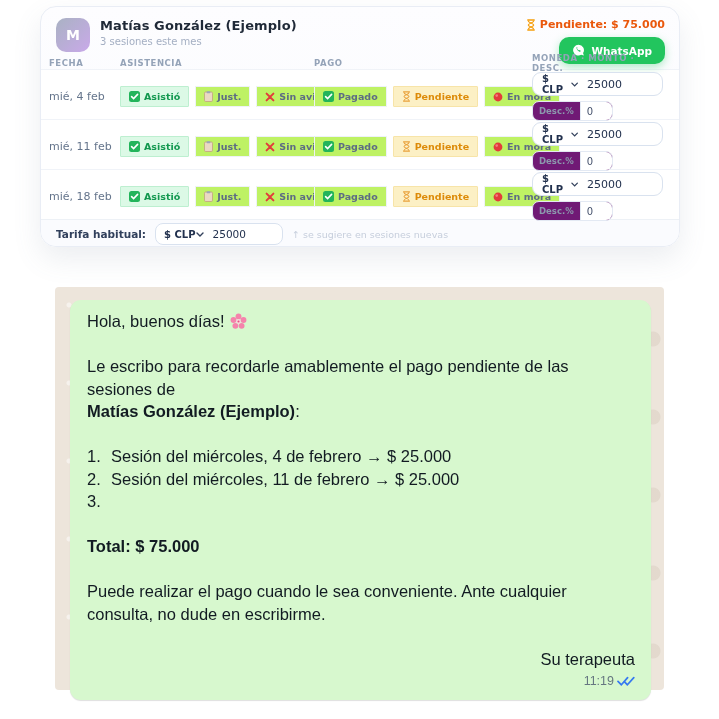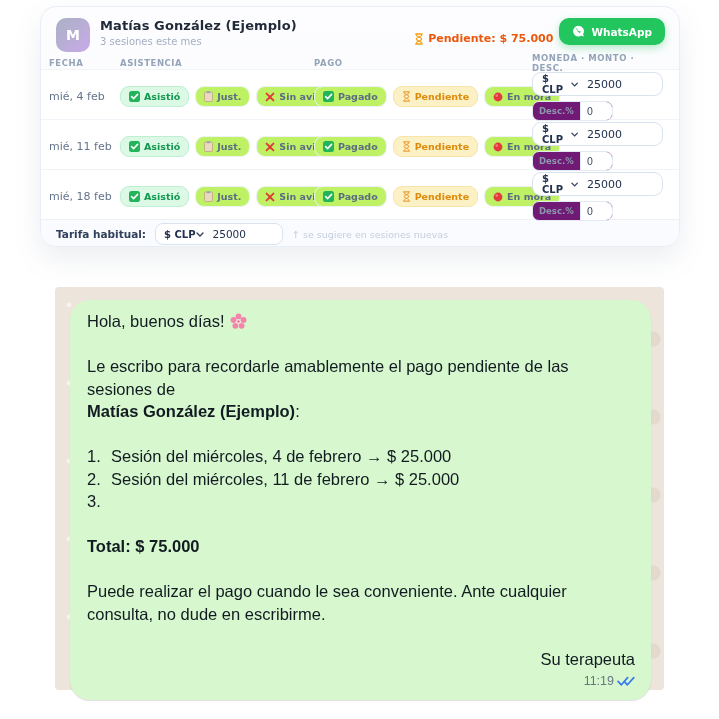--- a/index.html
+++ b/index.html
@@ -11,36 +11,36 @@
     background:linear-gradient(180deg,#FDFDFF 0%,#F8FAFD 100%);
     border:1px solid #E9EDF5; border-radius:16px;
     box-shadow:0 12px 28px rgba(100,116,139,.12); overflow:hidden; }
 
   .card-header { display:flex; align-items:flex-start; padding:11px 14px 0 15px; height:46px; }
   .avatar { width:34px; height:34px; border-radius:10px; flex:0 0 34px;
     background:linear-gradient(135deg,#A9B2C3 0%,#C9A9E9 100%);
     color:#fff; font-weight:700; font-size:14px; display:flex; align-items:center; justify-content:center; margin-right:10px; }
   .name { font-size:13px; font-weight:700; color:#1F2937; letter-spacing:.1px; }
   .sub  { font-size:10px; color:#A4AFC3; margin-top:3px; }
-  .head-right { margin-left:auto; display:flex; align-items:flex-end; gap:6px; }
+  .head-right { margin-left:auto; display:flex; flex-direction:column; align-items:flex-end; gap:6px; }
   .pending-summary { display:flex; align-items:center; gap:4px; color:#EA580C; font-weight:700; font-size:11px; }
   .btn-row { display:flex; gap:8px; }
   .btn { display:flex; align-items:flex-end; gap:6px; font-family:inherit; font-weight:700; font-size:10.5px; cursor:pointer; }
   .btn-wa { background:#22C55E; color:#fff; border:none; border-radius:10px; padding:7px 13px;
     box-shadow:0 3px 8px rgba(34,197,94,.35); }
   .btn-copy { background:#fff; color:#3B4A63; border:1px solid #E5EAF2; border-radius:10px; padding:6px 11px; }
 
   .grid { display:grid; grid-template-columns:71px 194px 218px auto; align-items:center;
     padding-left:8px; padding-right:14px; }
   .thead { height:16px; color:#94A3B8; font-size:8.5px; font-weight:700; letter-spacing:.55px; }
   .trow { background:#fff; height:50px; border-top:1px solid #F0F3F8; }
   .date { font-size:11px; color:#64748B; }
   .badges { display:flex; gap:6px; }
   .badge { display:inline-flex; align-items:center; gap:4px; font-size:9.5px; font-weight:700;
-    padding:4px 8px; border-radius:9px; cursor:pointer; white-space:nowrap; }
+    padding:4px 8px; border-radius:1px; cursor:pointer; white-space:nowrap; }
   .badge.on-green { background:#DCF9E6; color:#13984F; border:1px solid #BDEFD0; }
   .badge.plain    { background:#bef264; color:#5D6C84; border:1px solid #EEF2F7; }
   .badge.on-amber { background:#FCF0C5; color:#DD8B09; border:1px solid #F7E4A8; }
 
   .money { display:flex; flex-direction:column; gap:5px; align-items:flex-start; padding:2px 0; }
   .money-group { display:flex; align-items:center; height:24px; border:1.5px solid #D9E2EF; border-radius:9px;
     background:#fff; padding:0 9px; width:131px; }
   .cur { font-size:10px; font-weight:700; color:#22314E; display:flex; align-items:center; cursor:pointer; }
   .amount-input { border:none; outline:none; width:66px; font-size:11px; color:#22314E;
     margin-left:9px; background:transparent; font-family:inherit; }
@@ -62,21 +62,21 @@
 
   
   .wa { position:absolute; left:55px; top:287px; width:609px; height:403px; border-radius:4px;
     background-color:#EDE5DB;
     background-image:
       radial-gradient(circle at 14px 18px, rgba(255,255,255,.5) 2px, transparent 3px),
       radial-gradient(circle at 52px 52px, rgba(186,170,152,.20) 7px, transparent 8px),
       radial-gradient(circle at 30px 66px, rgba(186,170,152,.16) 3px, transparent 4px);
     background-size:78px 78px; }
   .bubble { position:absolute; left:15px; top:13px; width:581px; background:#D7F8CE;
-    border-radius:20px; padding:10px 16px 7px 17px; box-shadow:0 1px 1px rgba(0,0,0,.13);
+    border-radius:11px; padding:10px 16px 7px 17px; box-shadow:0 1px 1px rgba(0,0,0,.13);
     font-family:"Liberation Sans",sans-serif; font-size:16.5px; line-height:22.5px; color:#121B22; }
   .bubble p { margin:0 0 22.5px 0; }
   .bubble .tight { margin:0; }
   .msg-list { margin:0 0 22.5px 0; }
   .msg-item { display:flex; }
   .msg-item .num { width:24px; flex:0 0 24px; }
   .bold { font-weight:700; }
   .sig-row { display:flex; align-items:flex-end; justify-content:space-between;flex-direction:column; }
   .time { font-family:"Liberation Sans",sans-serif; font-size:12.5px; color:#667781; display:flex; align-items:center; gap:3px; }
   .emoji { display:inline-block; vertical-align:-3px; margin-left:5px; }

